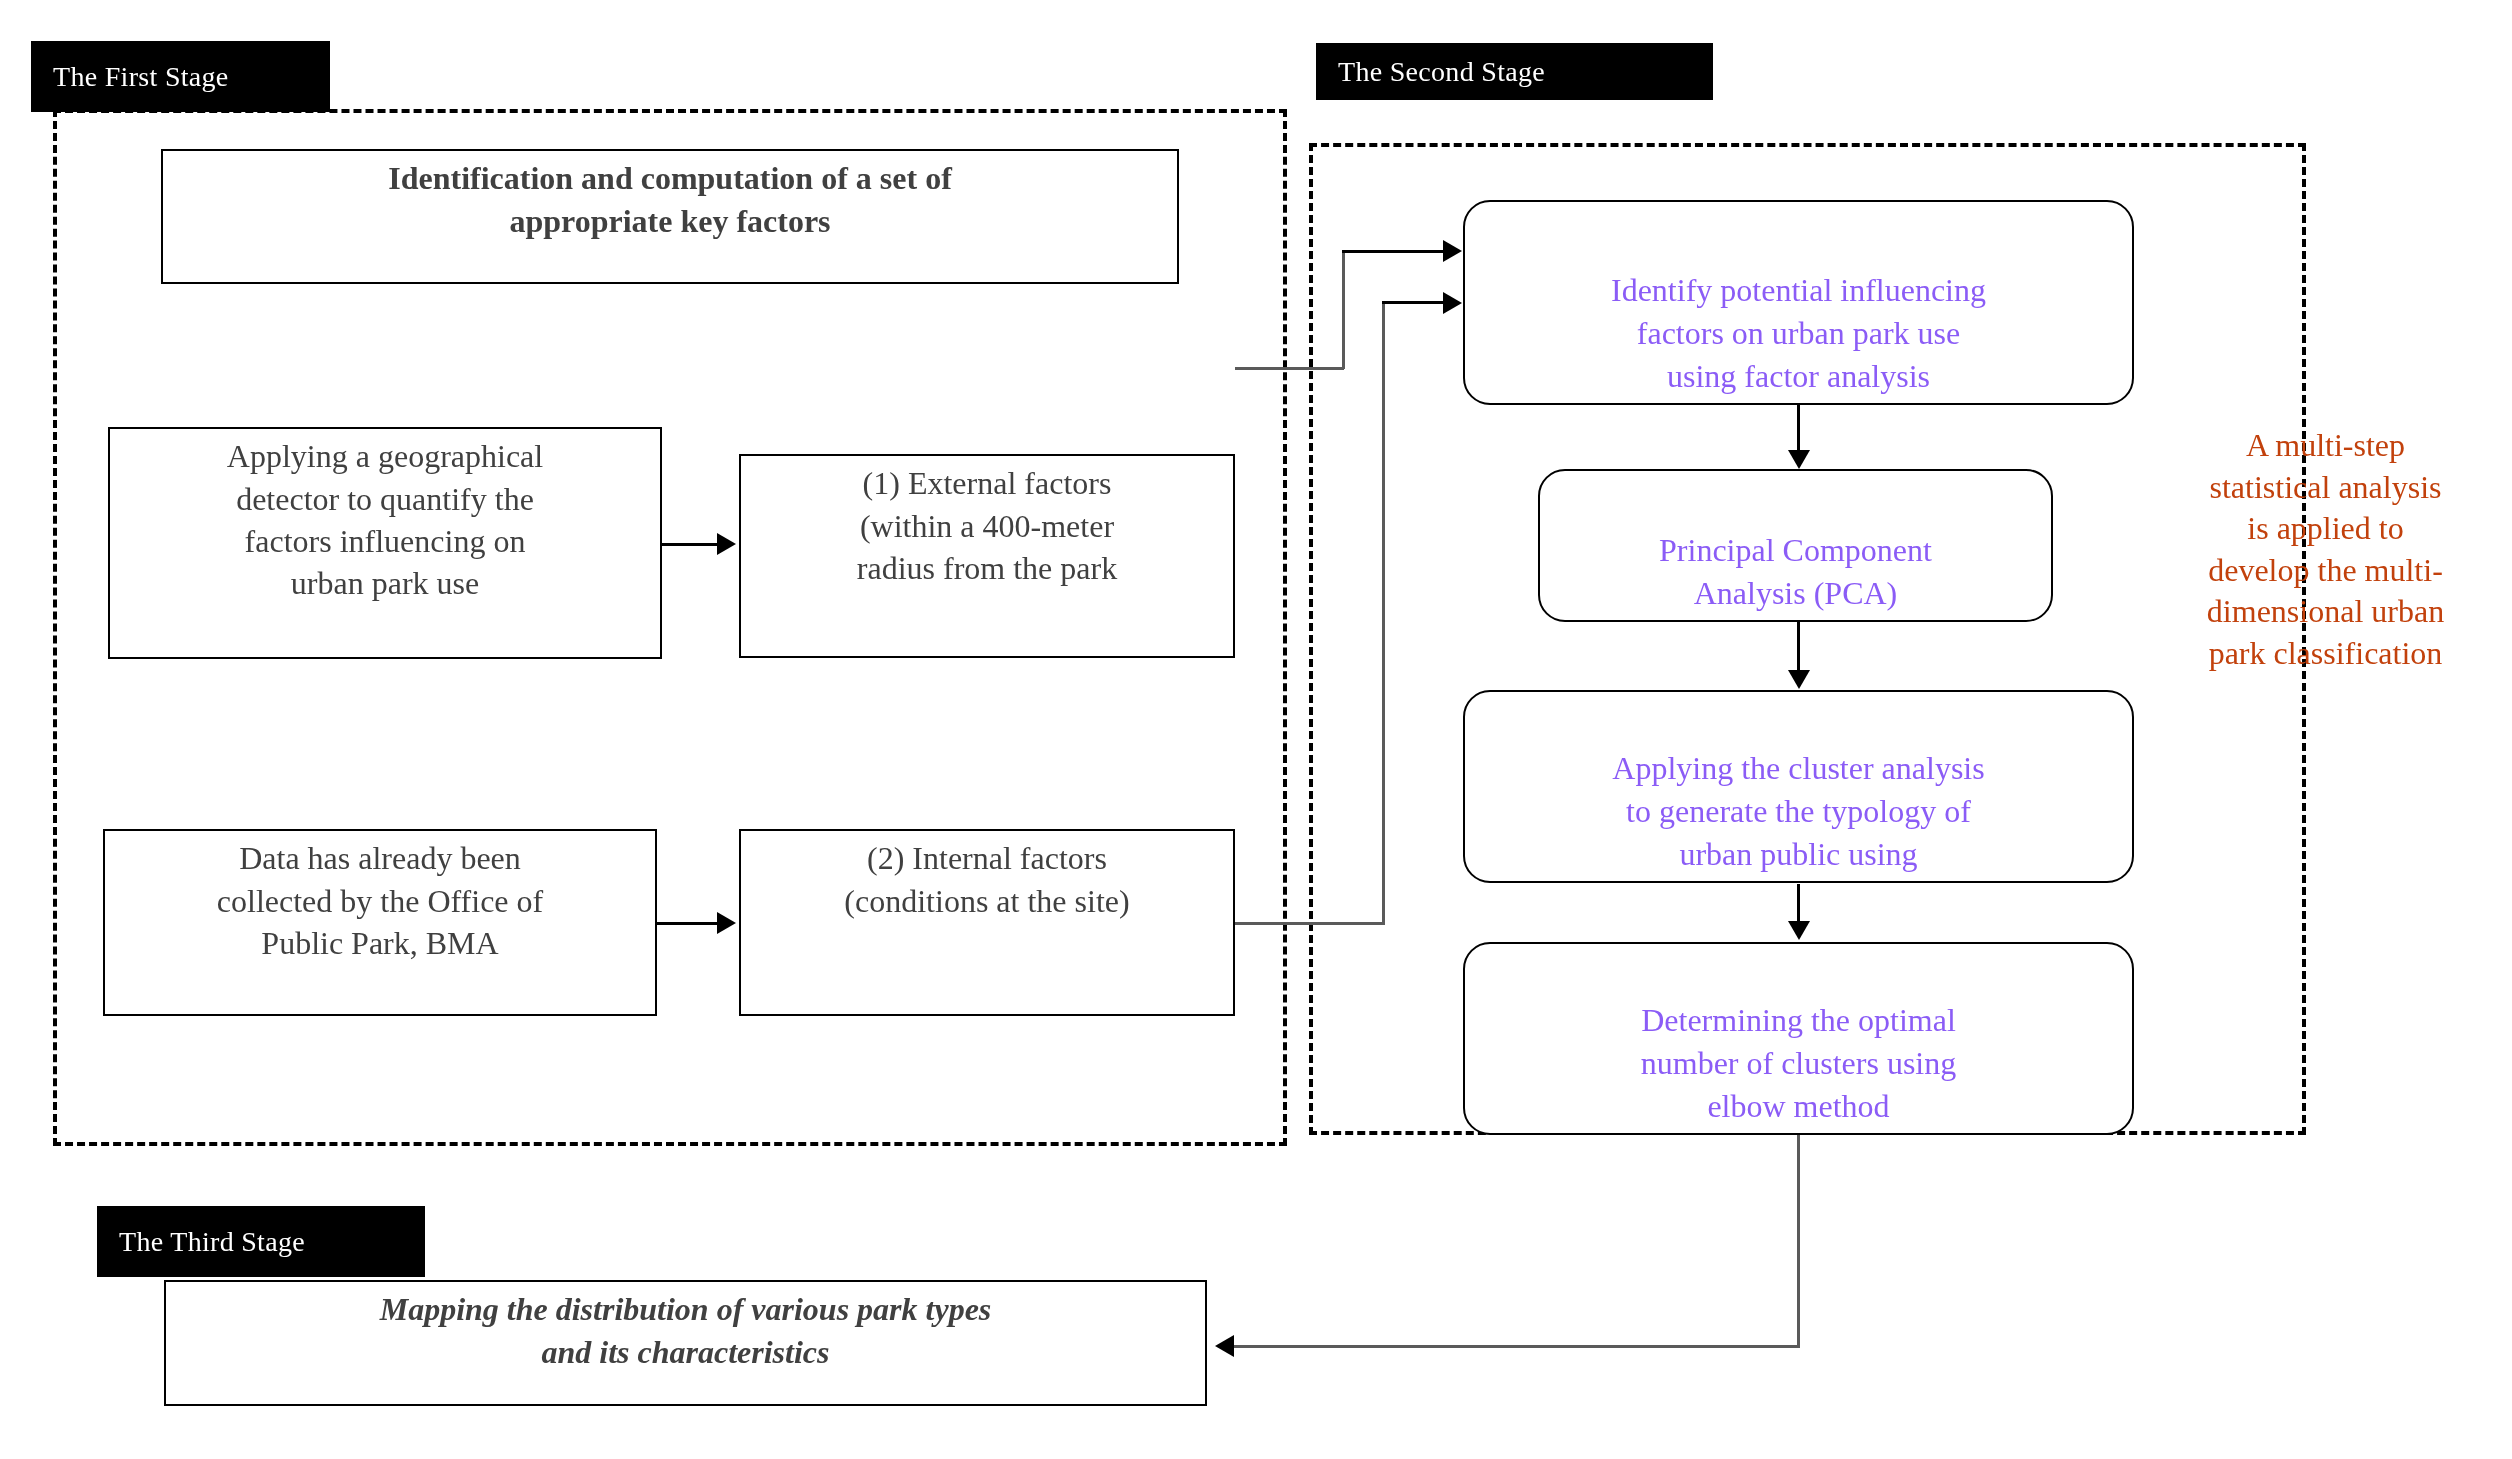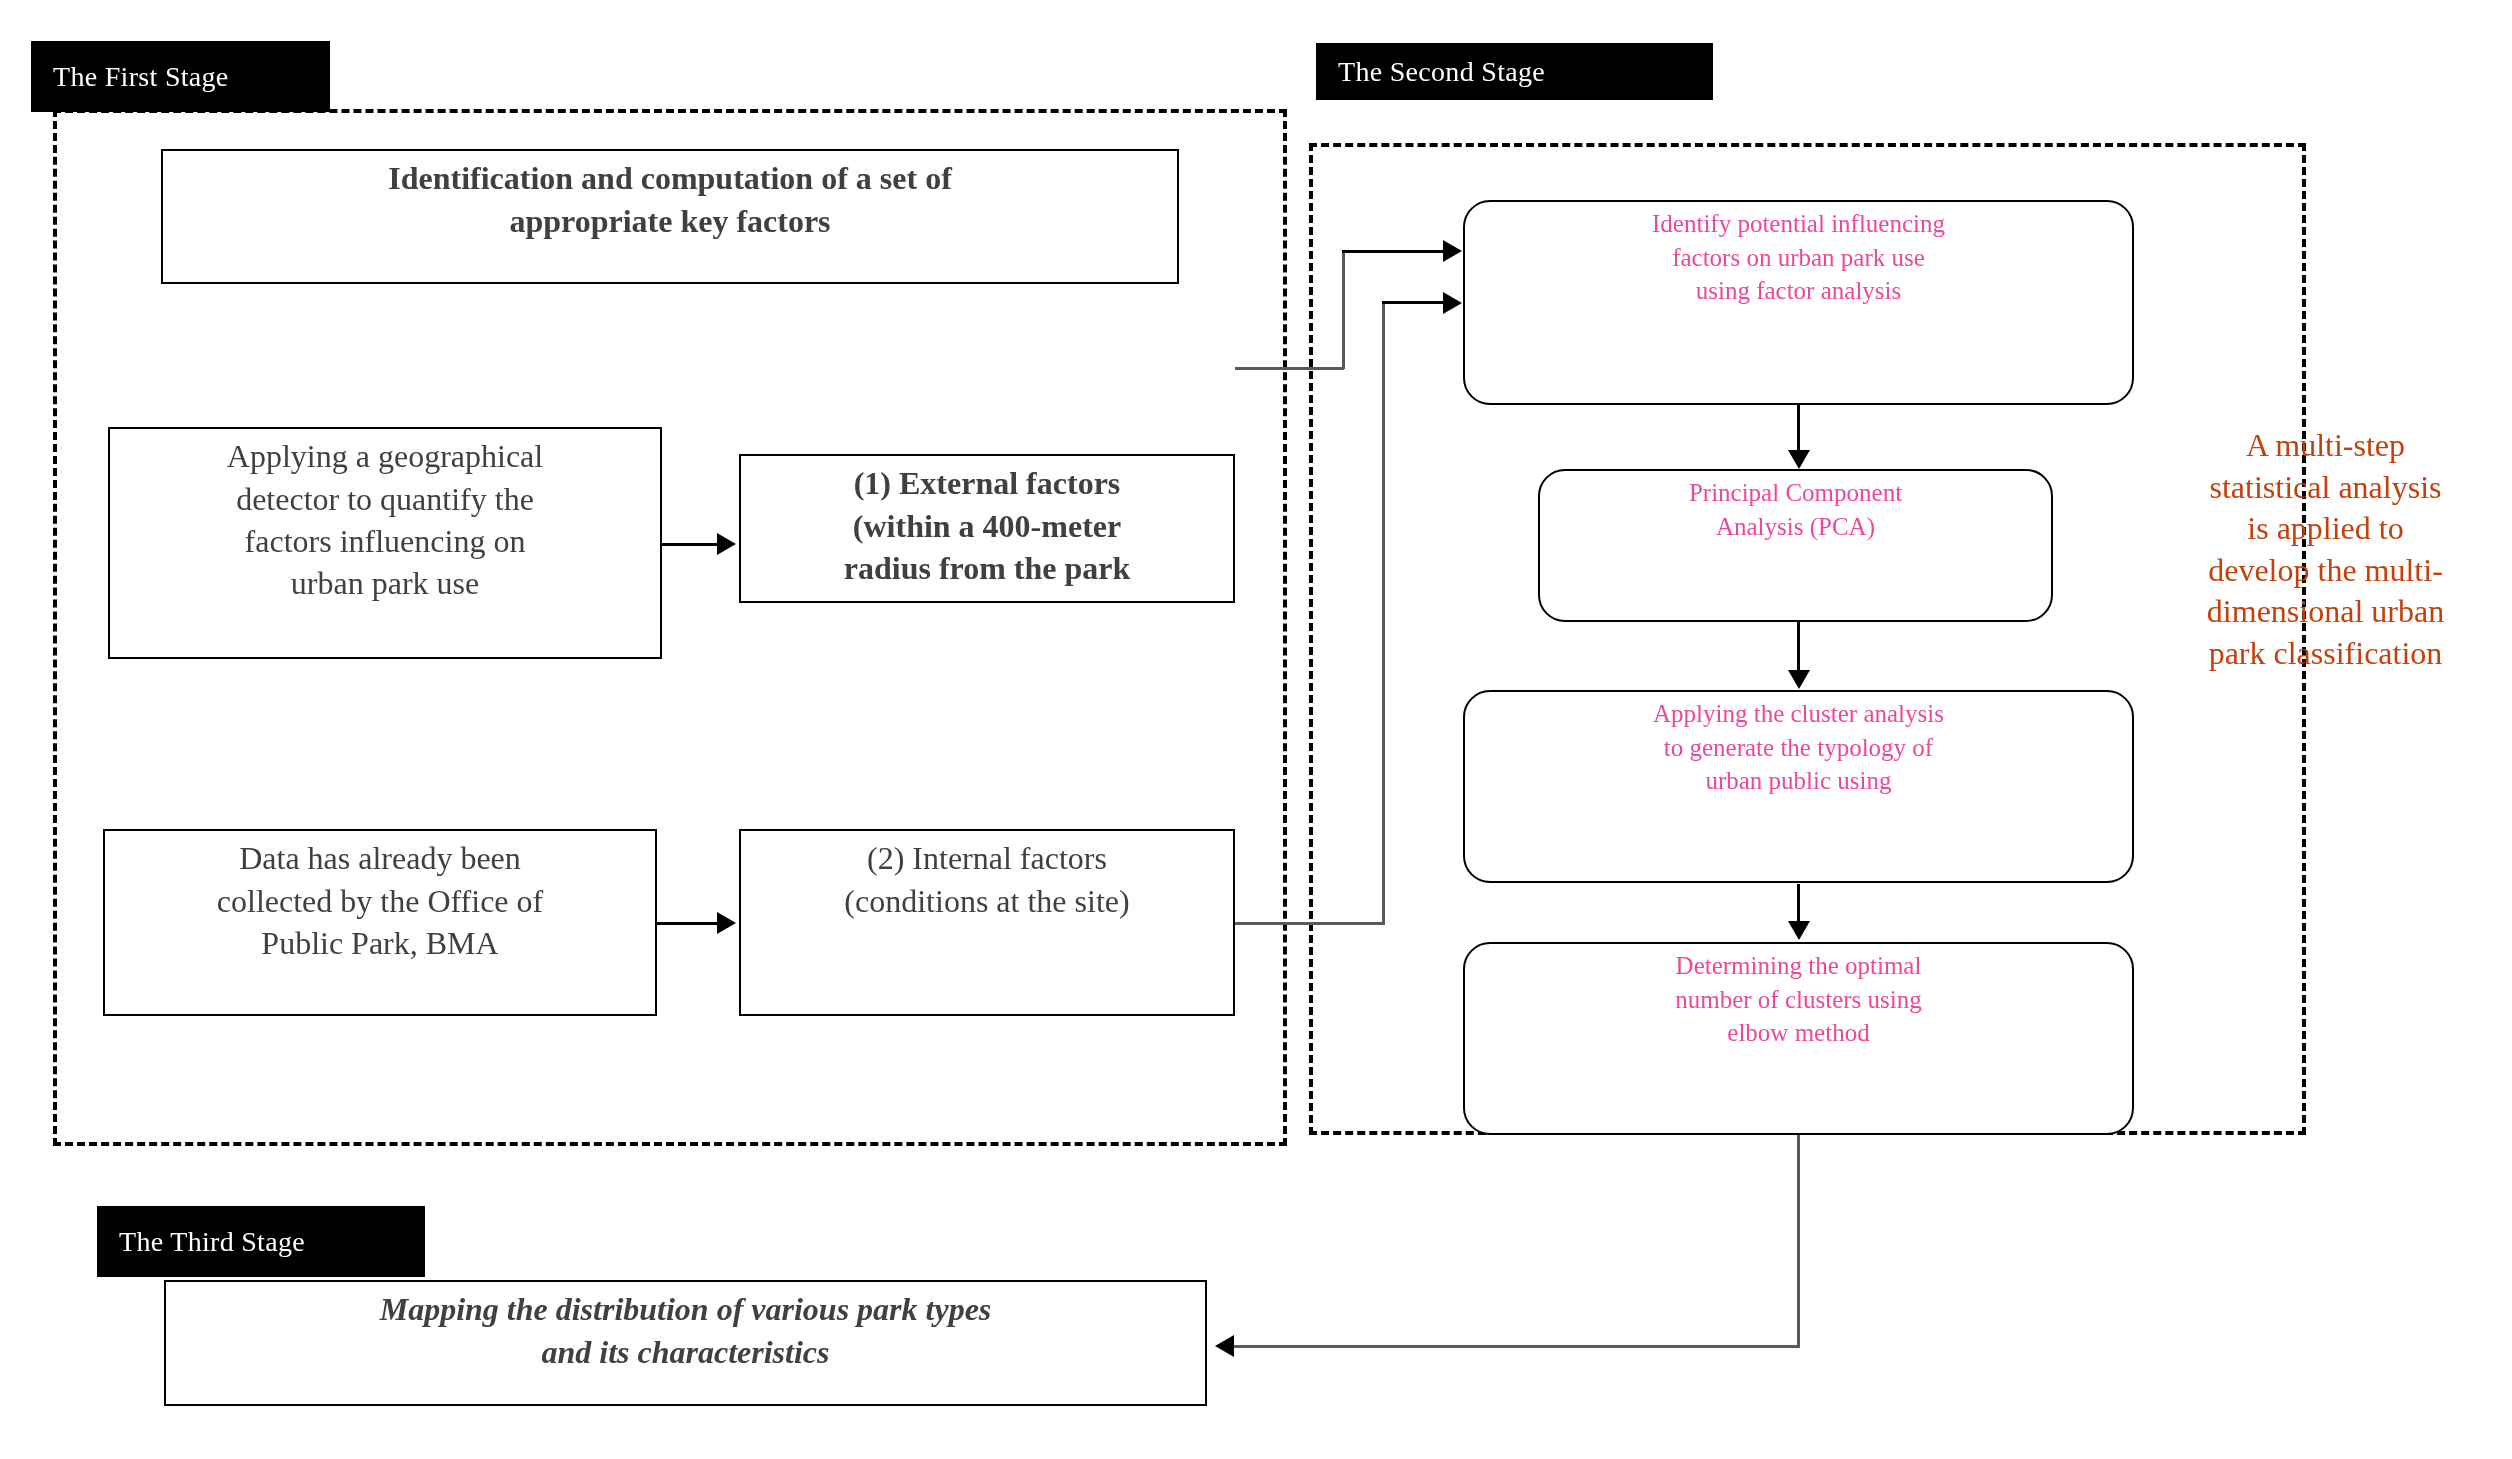--- a/index.html
+++ b/index.html
@@ -58,27 +58,27 @@
   .rect-box.bold { font-weight: bold; }
 
   
   .round-box {
     position: absolute;
     border: 2.6px solid #000000;
     border-radius: 27px;
     background: #ffffff;
     box-sizing: border-box;
     display: flex;
-    align-items: flex-start;
+    align-items: flex-end;
     justify-content: center;
     text-align: center;
-    font-size: 25px;
+    font-size: 32px;
     line-height: 1.34;
     padding: 5.2px 11.6px;
-    color: #ec4899;
+    color: #8b5cf6;
   }
 
   
   .free-text {
     position: absolute;
     text-align: center;
     font-size: 32px;
     line-height: 1.30;
     color: #c2410c;
     background: transparent;
@@ -150,21 +150,21 @@
 
   <div class="rect-box" style="left:108px; top:427px; width:554px; height:232px;">
     <div>
       <div>Applying a geographical</div>
       <div>detector to quantify the</div>
       <div>factors influencing on</div>
       <div>urban park use</div>
     </div>
   </div>
 
-  <div class="rect-box" style="left:739px; top:454px; width:496px; height:149px;font-weight:bold;">
+  <div class="rect-box" style="left:739px; top:454px; width:496px; height:204px;">
     <div>
       <div>(1) External factors</div>
       <div>(within a 400-meter</div>
       <div>radius from the park</div>
     </div>
   </div>
 
   <div class="rect-box" style="left:103px; top:829px; width:554px; height:187px;">
     <div>
       <div>Data has already been</div>

